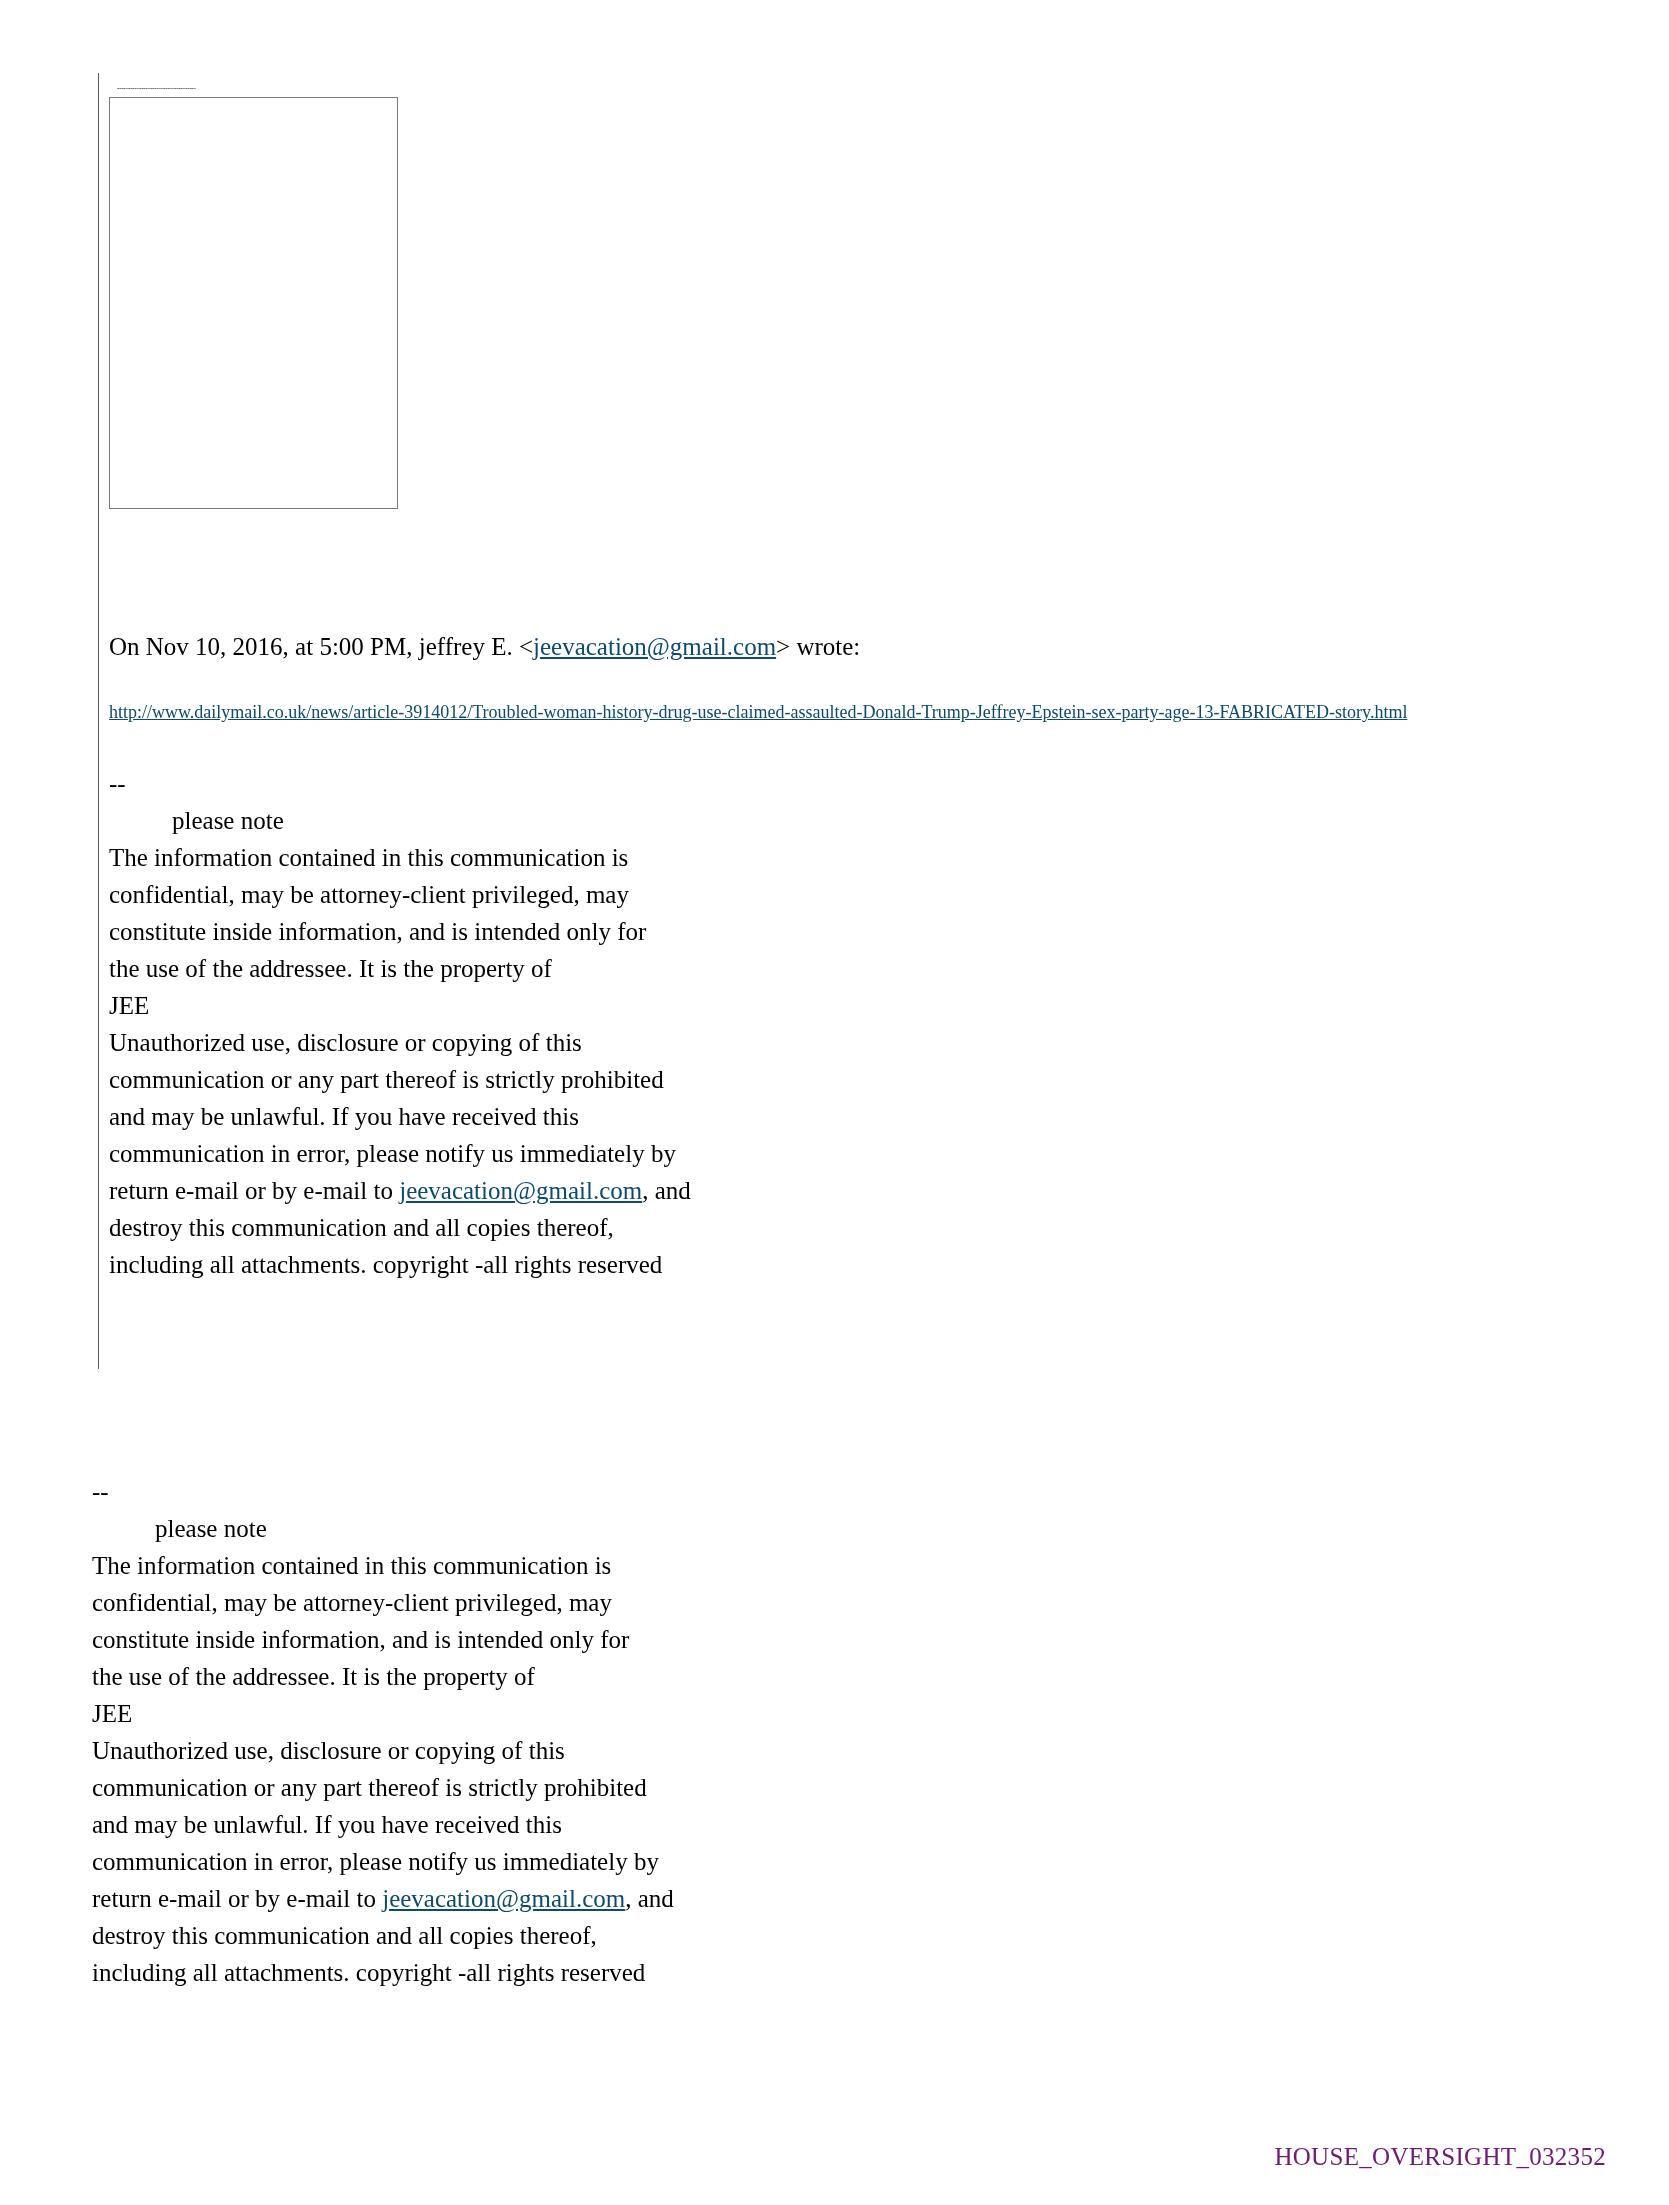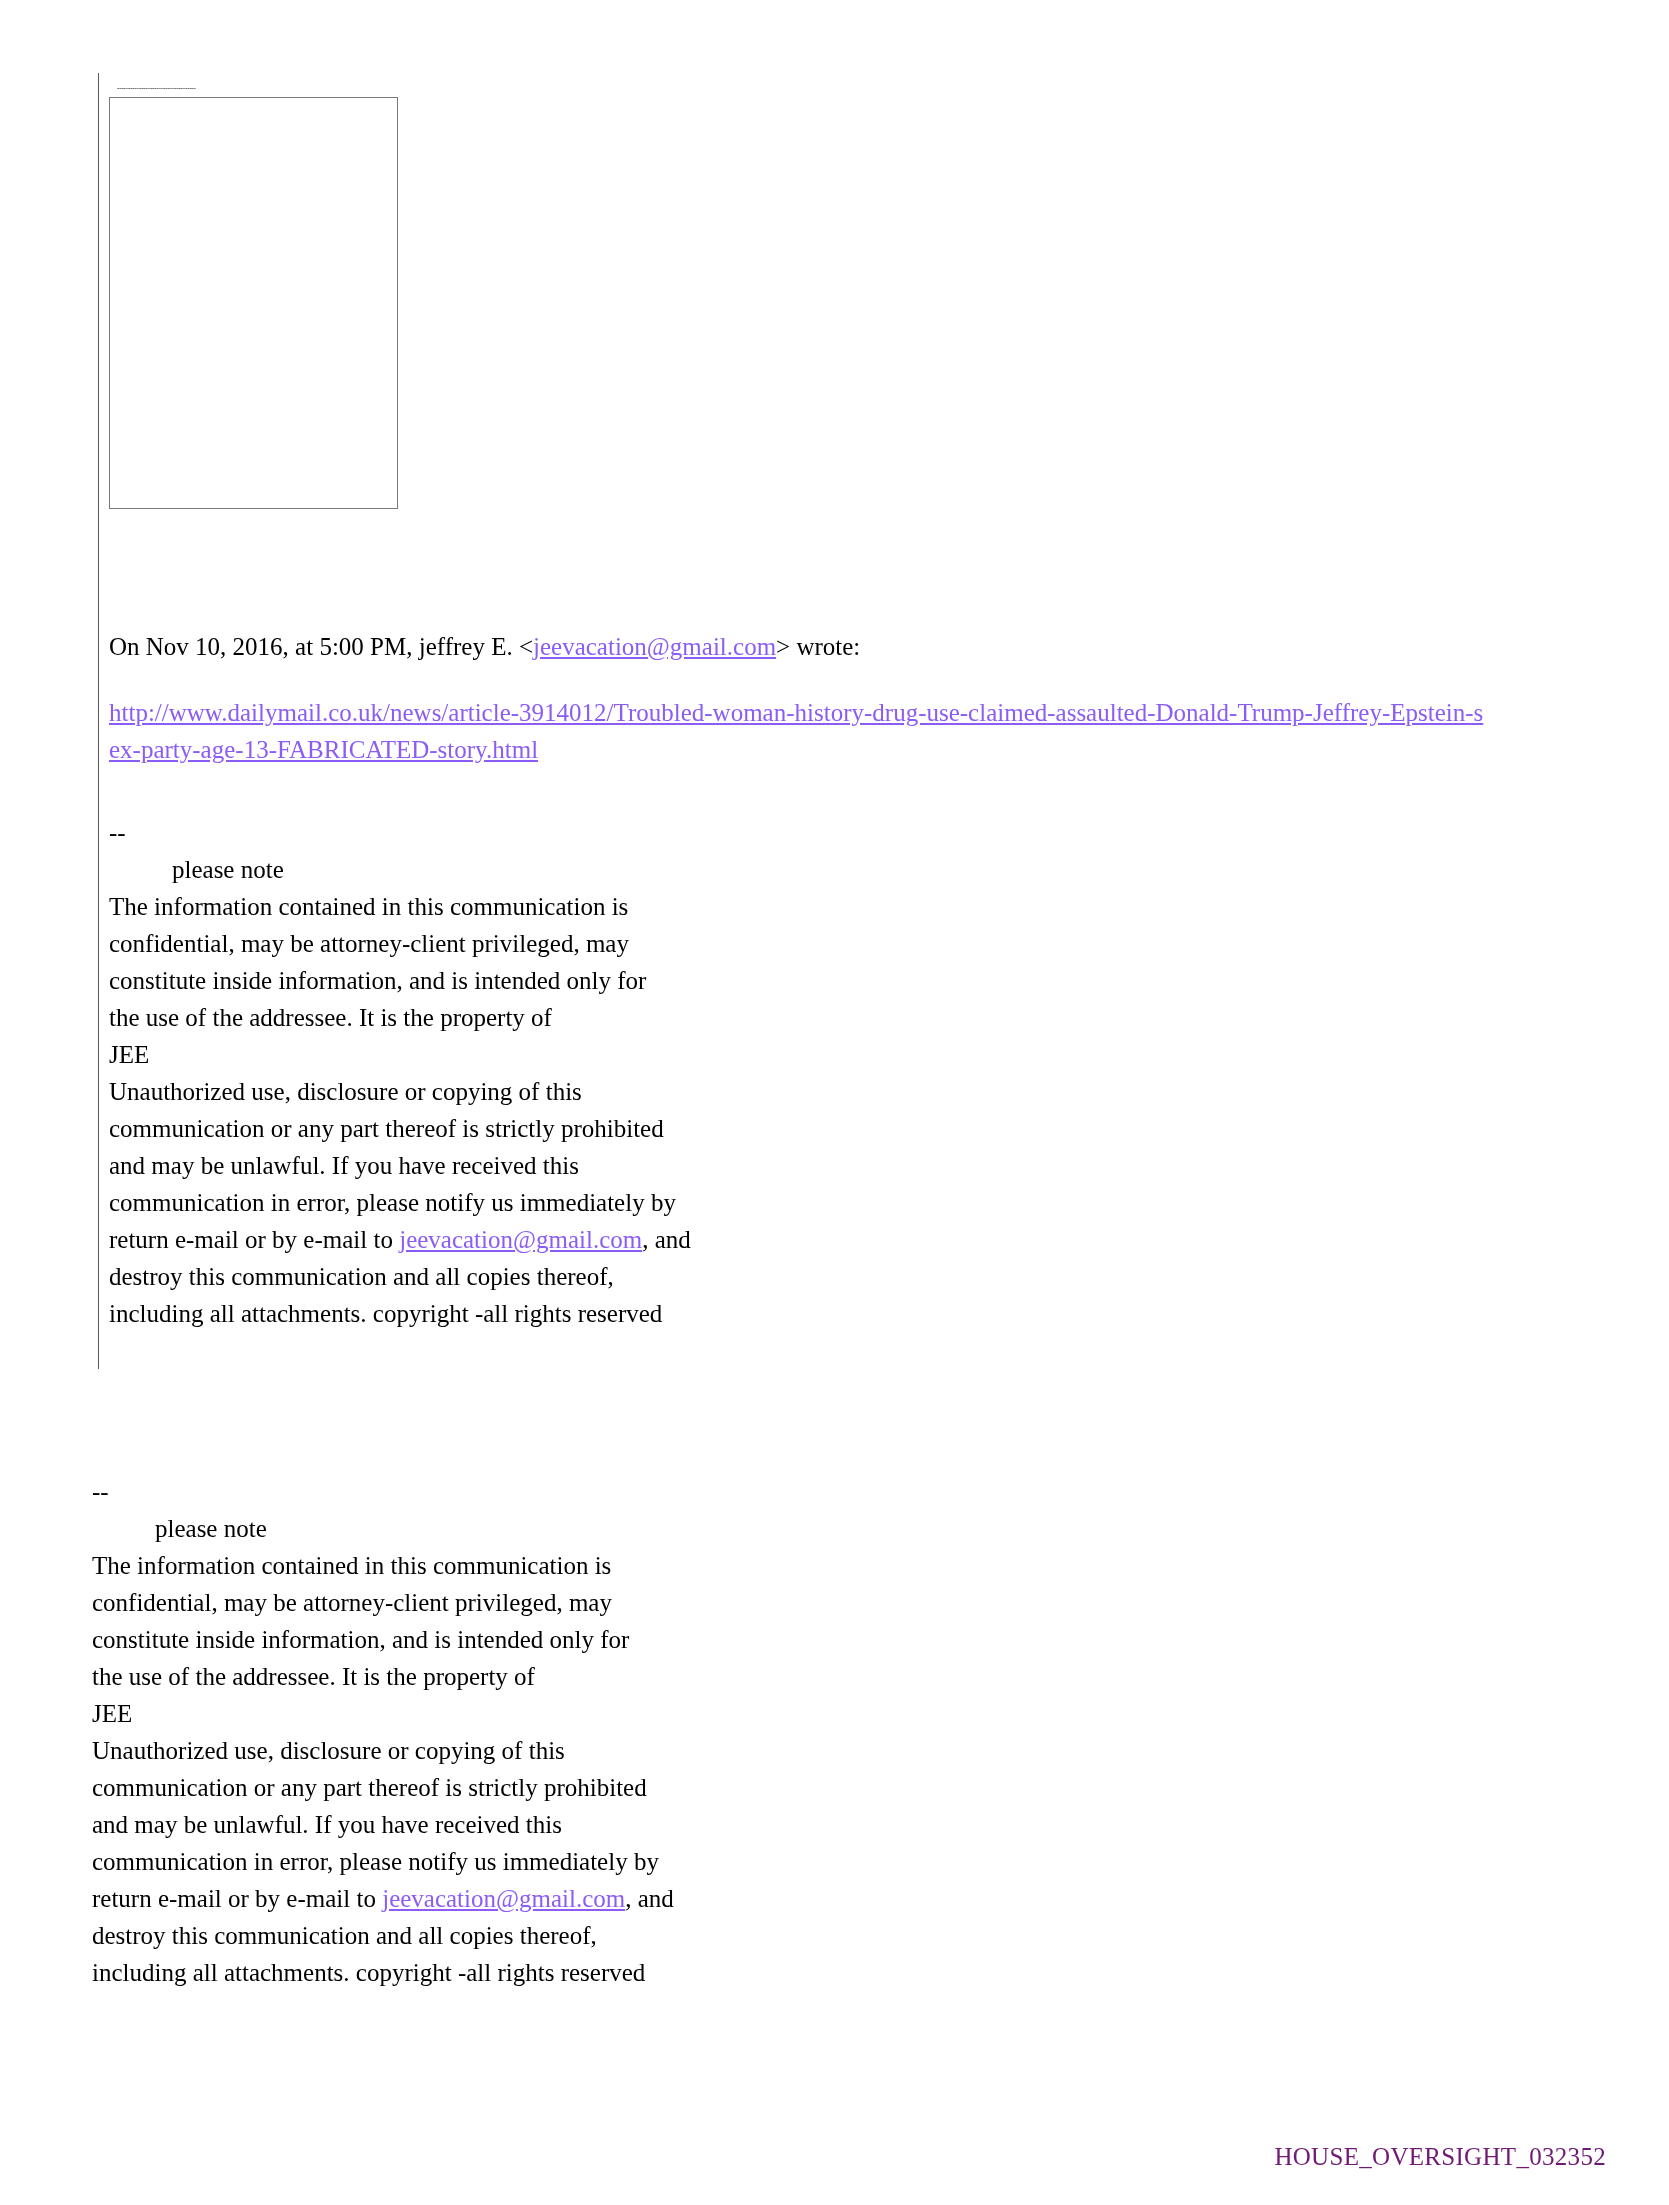--- a/index.html
+++ b/index.html
@@ -72,29 +72,29 @@
     font-size: 25px;
     line-height: 37px;
     white-space: pre-wrap;
   }
 
   .intro {
     margin-bottom: 29px;
   }
 
   a.link {
-    color: #8b5cf6;
+    color: #0c4a6e;
     text-decoration: underline;
     word-break: break-all;
   }
 
   .url-block {
-    font-size: 25px;
+    font-size: 18px;
     line-height: 37px;
-    margin-bottom: 46px;
+    margin-bottom: 34px;
     width: 1381px;
   }
 
   .sig-block {
     font-size: 25px;
     line-height: 37px;
   }
   .sig-block .indent {
     padding-left: 63px;
   }

